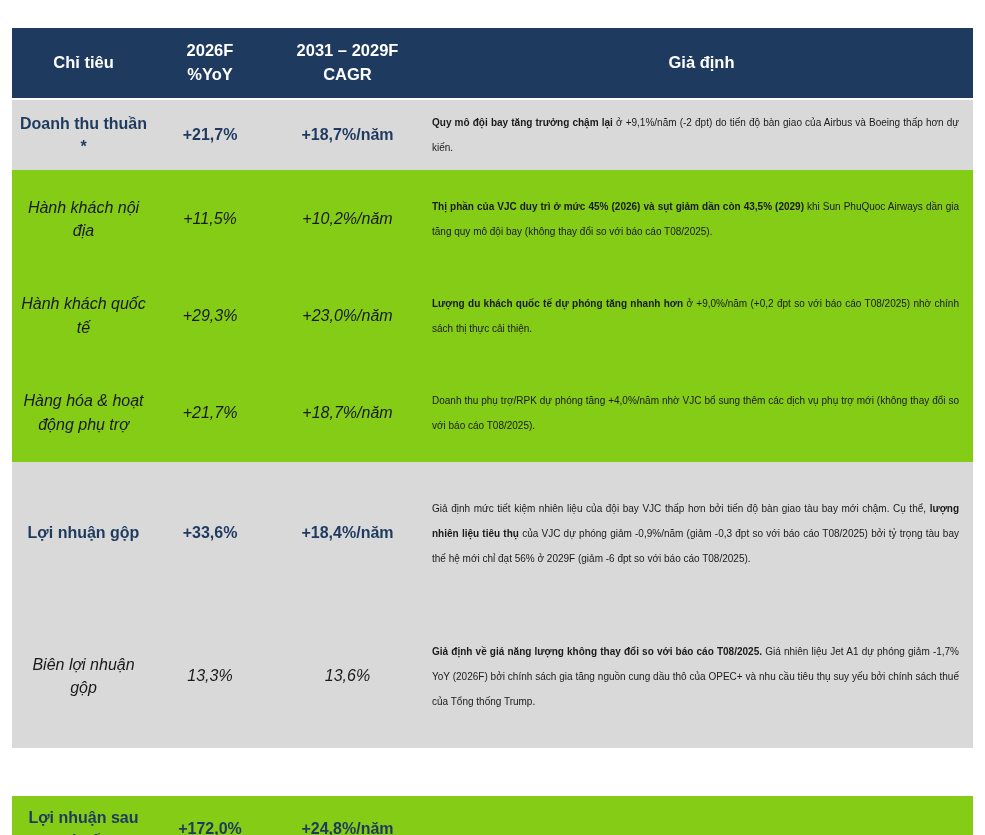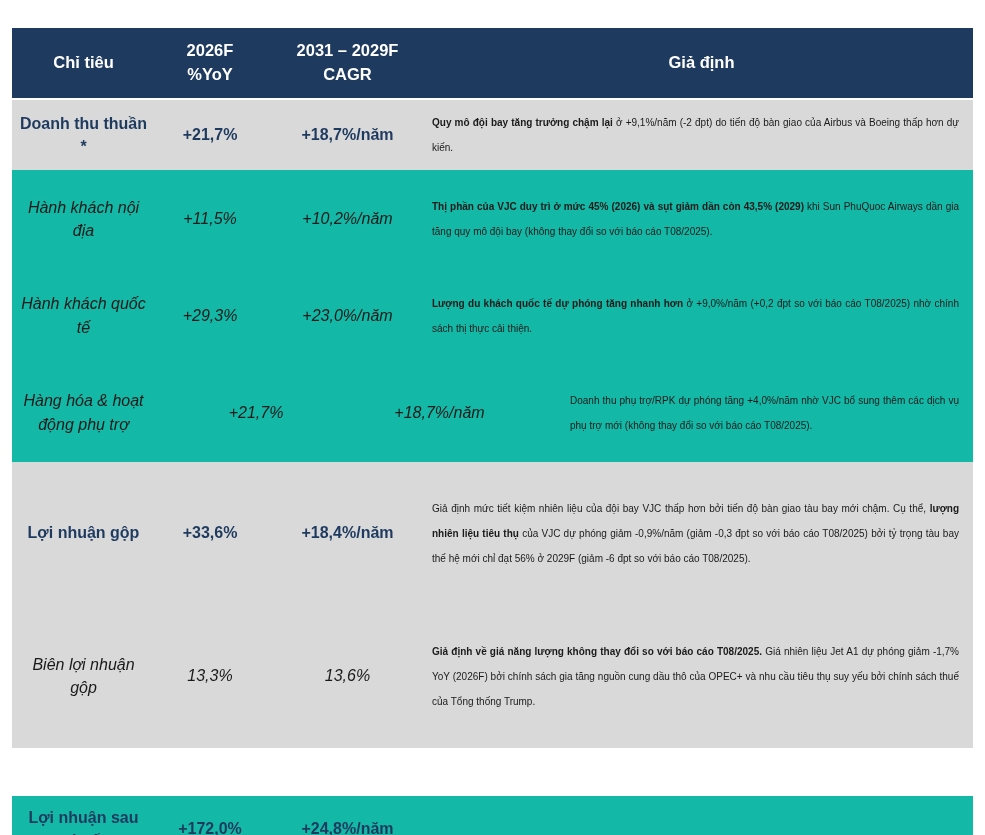--- a/index.html
+++ b/index.html
@@ -35,25 +35,25 @@
     white-space:pre-line;
     line-height:1.45;
     padding:8px 2px;
   }
   
   .tbody{
     border-bottom:4px solid #7f1d1d;
   }
   .row{align-items:center;}
   .row.bg-gray{background:#d9d9d9;}
-  .row.bg-white{background:#14b8a6;}
+  .row.bg-white{background:#84cc16;}
   .tbody .row:nth-child(1){min-height:70px;}
   .tbody .row:nth-child(2){min-height:98px;}
   .tbody .row:nth-child(3){min-height:95px;}
-  .tbody .row:nth-child(4){min-height:99px;gap:46px;}
+  .tbody .row:nth-child(4){min-height:99px;}
   .tbody .row:nth-child(5){min-height:142px;}
   .tbody .row:nth-child(6){min-height:144px;}
   .tbody .row:nth-child(7){min-height:66px;margin-top:48px;}
   .c1,.c2,.c3{
     text-align:center;
     font-size:16px;
     line-height:1.45;
     padding:4px 6px;
   }
   .style-navy .c1,.style-navy .c2,.style-navy .c3{

